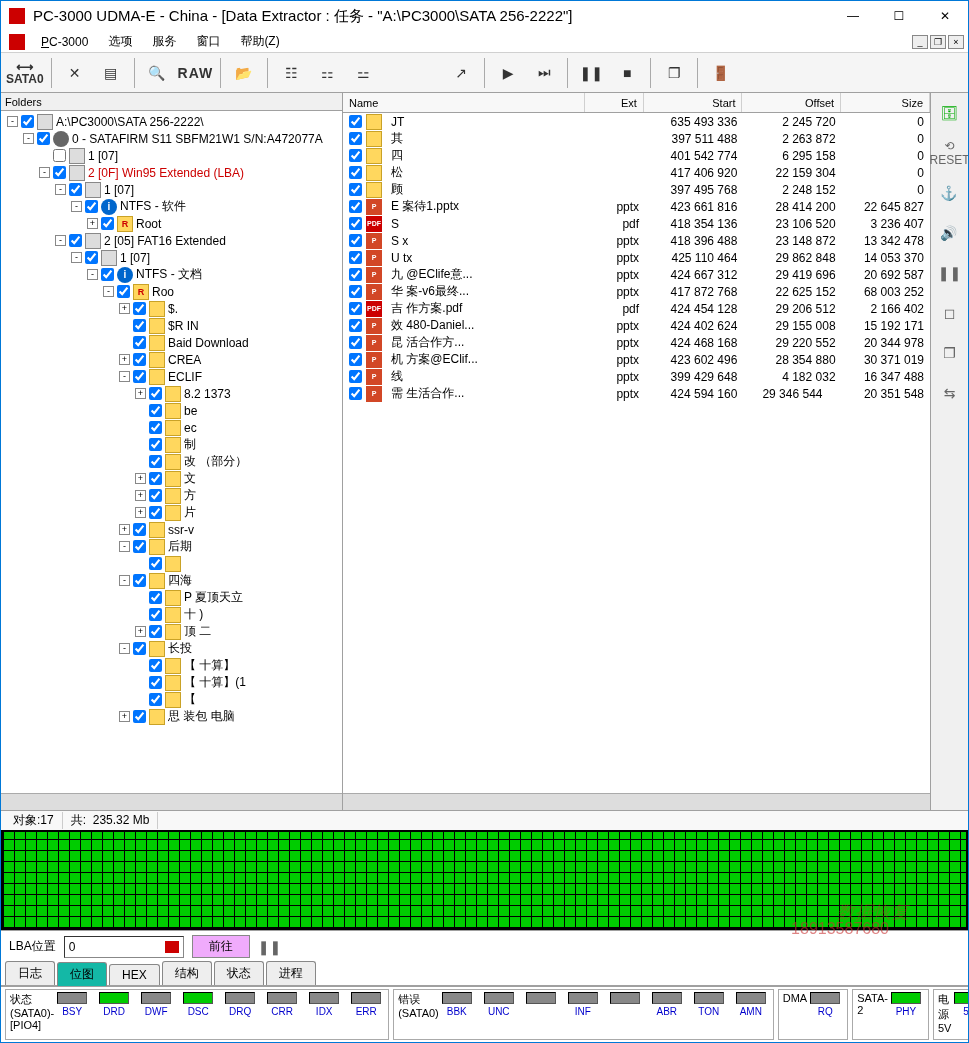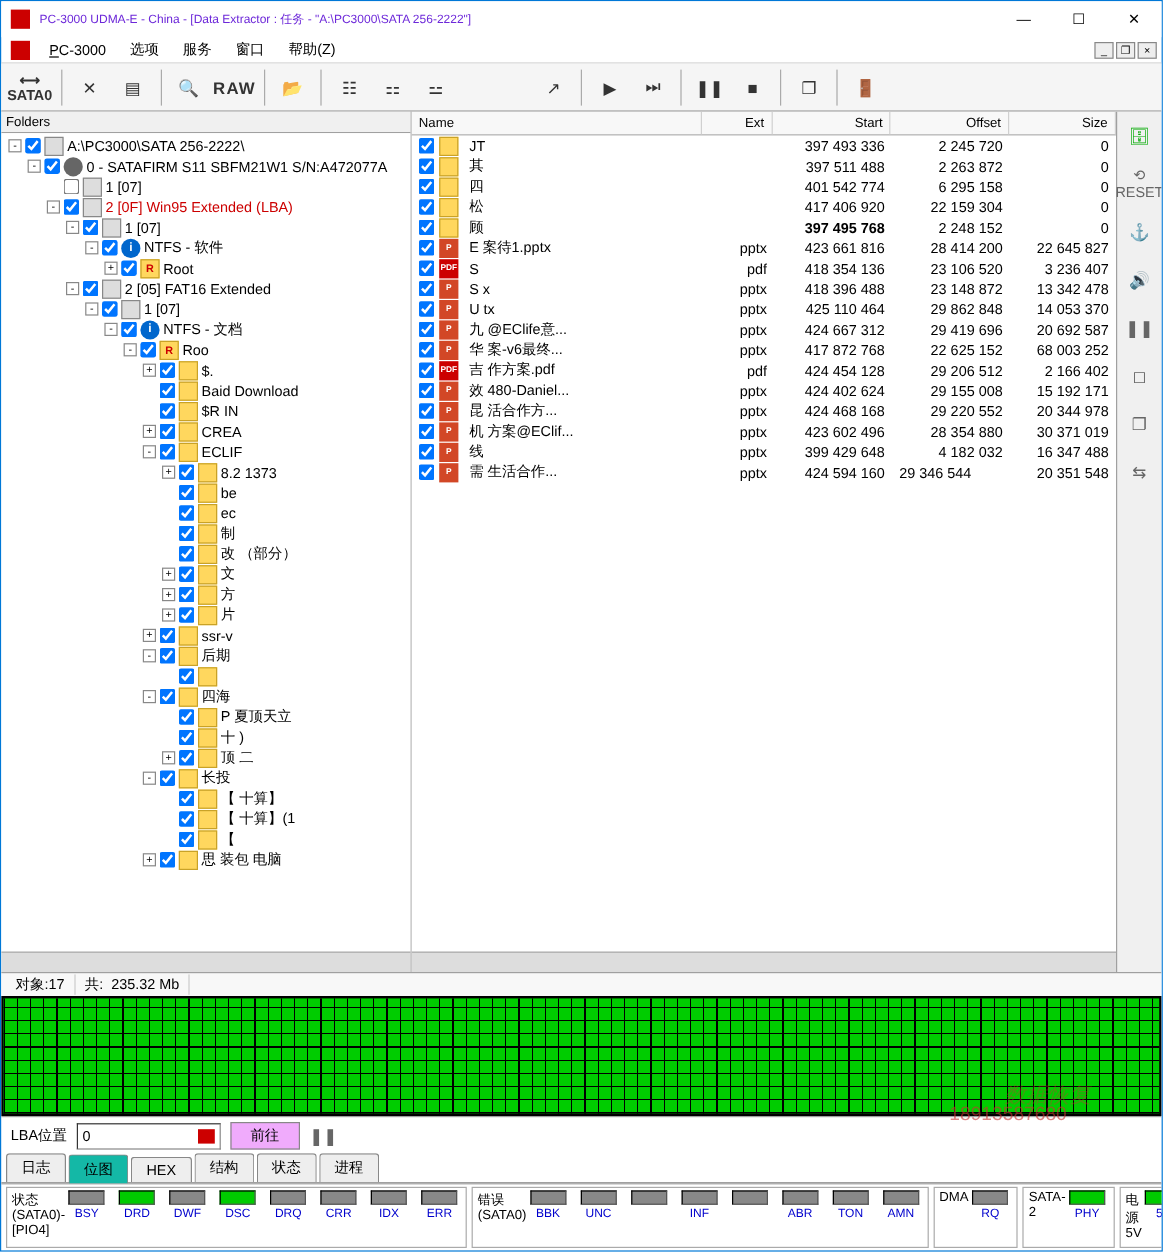--- a/index.html
+++ b/index.html
@@ -1,19 +1,19 @@
 <!DOCTYPE html>
 <html><head>
 <meta charset="utf-8">
 <style>
 * { box-sizing: border-box; margin: 0; padding: 0; font-family: "Segoe UI", Tahoma, sans-serif; font-size: 12px; }
 body { width: 969px; height: 1043px; background: #fff; border: 1px solid #0078d7; display: flex; flex-direction: column; overflow: hidden; }
 .titlebar { height: 30px; background: #fff; display: flex; align-items: center; padding-left: 8px; }
 .titlebar-icon { width: 16px; height: 16px; background: #c00; margin-right: 8px; }
-.titlebar-text { flex: 1; color: #6d28d9; font-size: 10px; }
+.titlebar-text { flex: 1; color: #000000; font-size: 15px; }
 .win-btns { display: flex; }
 .win-btn { width: 46px; height: 30px; display: flex; align-items: center; justify-content: center; color: #000; cursor: pointer; }
 .menubar { height: 22px; padding-left: 8px; display: flex; align-items: center; gap: 4px; border-bottom: 1px solid #d0d0d0; }
 .menubar-icon { width: 16px; height: 16px; background: #c00; margin-right: 4px; }
 .menu-item { padding: 2px 8px; cursor: pointer; }
 .menu-item u { text-decoration: underline; }
 .mdi-btns { margin-left: auto; display: flex; gap: 2px; padding-right: 4px; }
 .mdi-btn { width: 16px; height: 14px; border: 1px solid #888; background: #eee; font-size: 9px; display: flex; align-items: center; justify-content: center; cursor: pointer; }
 .toolbar-row { height: 40px; border-bottom: 1px solid #a0a0a0; display: flex; align-items: center; padding: 0 4px; gap: 2px; background: #f5f5f5; }
 .tb-btn { min-width: 34px; height: 34px; display: flex; align-items: center; justify-content: center; cursor: pointer; border: 1px solid transparent; font-size: 14px; color: #333; }
@@ -205,27 +205,27 @@
         <div class="tree-row" style="padding-left: 116px;">
           <span class="tree-exp">+</span>
           <input type="checkbox" class="tree-chk" checked="" style="">
           <span class="tree-ico ico-folder"></span>
           <span>$.</span>
         </div>
         <div class="tree-row" style="padding-left: 116px;">
           <span class="tree-exp none"></span>
           <input type="checkbox" class="tree-chk" checked="" style="">
           <span class="tree-ico ico-folder"></span>
+          <span>$R          IN</span>
+        </div>
+        <div class="tree-row" style="padding-left: 116px;">
+          <span class="tree-exp none"></span>
+          <input type="checkbox" class="tree-chk" checked="" style="">
+          <span class="tree-ico ico-folder"></span>
           <span>Baid      Download</span>
-        </div>
-        <div class="tree-row" style="padding-left: 116px;">
-          <span class="tree-exp none"></span>
-          <input type="checkbox" class="tree-chk" checked="" style="">
-          <span class="tree-ico ico-folder"></span>
-          <span>$R          IN</span>
         </div>
         <div class="tree-row" style="padding-left: 116px;">
           <span class="tree-exp">+</span>
           <input type="checkbox" class="tree-chk" checked="" style="">
           <span class="tree-ico ico-folder"></span>
           <span>CREA</span>
         </div>
         <div class="tree-row" style="padding-left: 116px;">
           <span class="tree-exp">-</span>
           <input type="checkbox" class="tree-chk" checked="" style="">
@@ -362,21 +362,21 @@
       <div class="list-col col-start">Start</div>
       <div class="list-col col-offset">Offset</div>
       <div class="list-col col-size">Size</div>
     </div>
     <div class="list-body" id="list">
         <div class="list-row">
           <input type="checkbox" class="list-chk" checked="" style="">
           <span class="tree-ico ico-folder"></span>
           <div class="list-cell" style="width: 205px;">JT</div>
           <div class="list-cell col-ext" style="text-align: right;"></div>
-          <div class="list-cell col-start" style="text-align: right;">397 493 336</div>
+          <div class="list-cell col-start" style="text-align: right;">635 493 336</div>
           <div class="list-cell col-offset" style="text-align: right;">2 245 720</div>
           <div class="list-cell col-size" style="text-align: right;">0</div>
         </div>
         <div class="list-row">
           <input type="checkbox" class="list-chk" checked="" style="">
           <span class="tree-ico ico-folder"></span>
           <div class="list-cell" style="width: 205px;">其</div>
           <div class="list-cell col-ext" style="text-align: right;"></div>
           <div class="list-cell col-start" style="text-align: right;">397 511 488</div>
           <div class="list-cell col-offset" style="text-align: right;">2 263 872</div>
@@ -398,21 +398,21 @@
           <div class="list-cell col-ext" style="text-align: right;"></div>
           <div class="list-cell col-start" style="text-align: right;">417 406 920</div>
           <div class="list-cell col-offset" style="text-align: right;">22 159 304</div>
           <div class="list-cell col-size" style="text-align: right;">0</div>
         </div>
         <div class="list-row">
           <input type="checkbox" class="list-chk" checked="" style="">
           <span class="tree-ico ico-folder"></span>
           <div class="list-cell" style="width: 205px;">顾</div>
           <div class="list-cell col-ext" style="text-align: right;"></div>
-          <div class="list-cell col-start" style="text-align: right; font-weight: bold;">397 495 768</div>
+          <div class="list-cell col-start" style="text-align: right;">397 495 768</div>
           <div class="list-cell col-offset" style="text-align: right;">2 248 152</div>
           <div class="list-cell col-size" style="text-align: right;">0</div>
         </div>
         <div class="list-row">
           <input type="checkbox" class="list-chk" checked="" style="">
           <span class="tree-ico ico-ppt">P</span>
           <div class="list-cell" style="width: 205px;">E                     案待1.pptx</div>
           <div class="list-cell col-ext" style="text-align: right;">pptx</div>
           <div class="list-cell col-start" style="text-align: right;">423 661 816</div>
           <div class="list-cell col-offset" style="text-align: right;">28 414 200</div>
@@ -507,21 +507,21 @@
           <div class="list-cell col-start" style="text-align: right;">399 429 648</div>
           <div class="list-cell col-offset" style="text-align: right;">4 182 032</div>
           <div class="list-cell col-size" style="text-align: right;">16 347 488</div>
         </div>
         <div class="list-row">
           <input type="checkbox" class="list-chk" checked="" style="">
           <span class="tree-ico ico-ppt">P</span>
           <div class="list-cell" style="width: 205px;">需                    生活合作...</div>
           <div class="list-cell col-ext" style="text-align: right;">pptx</div>
           <div class="list-cell col-start" style="text-align: right;">424 594 160</div>
-          <div class="list-cell col-offset" style="text-align: left;">29 346 544</div>
+          <div class="list-cell col-offset" style="text-align: center;">29 346 544</div>
           <div class="list-cell col-size" style="text-align: right;">20 351 548</div>
         </div>
       </div>
     <div class="hscroll"></div>
   </div>
   <div class="right-toolbar">
     <div class="rt-btn active">🗄</div>
     <div class="rt-btn" style="font-size:8px;flex-direction:column">
         <span>⟲</span>
         <span>RESET</span>

